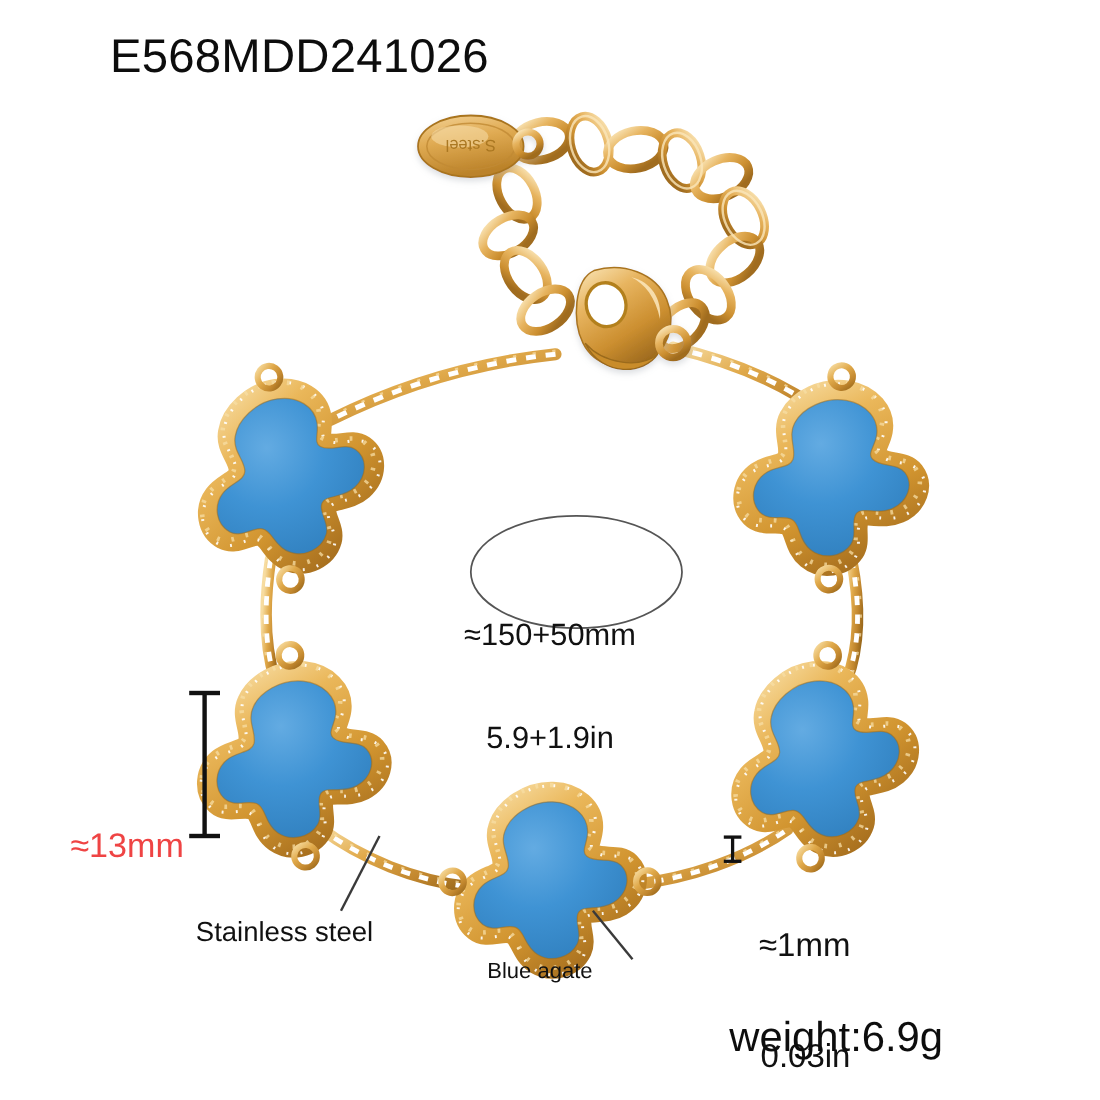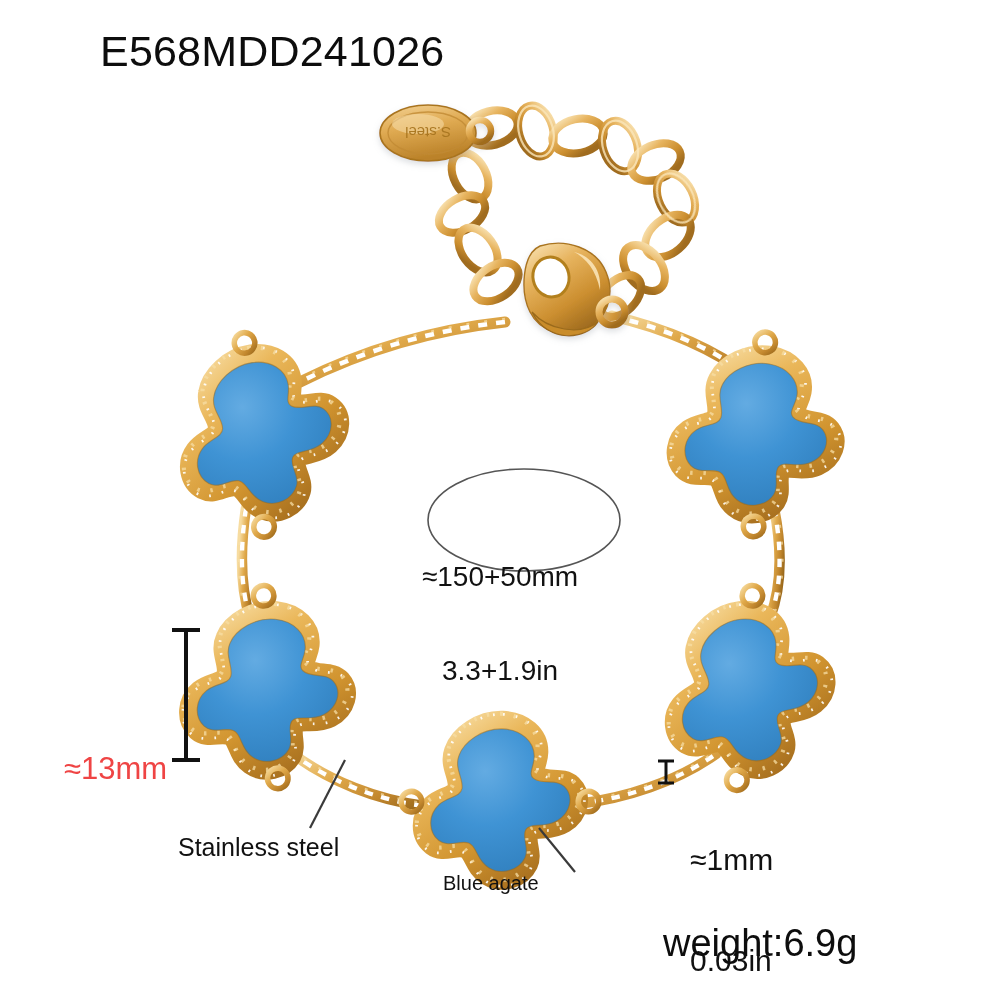--- a/index.html
+++ b/index.html
@@ -7,21 +7,21 @@
     width:1000px;height:1000px;
     background:#ffffff;
     font-family:"Liberation Sans", sans-serif;
     color:#111;
     overflow:hidden;
     position:relative;
   }
   #stage{position:absolute;inset:0;width:1000px;height:1000px;}
   #art{position:absolute;left:0;top:0;width:1000px;height:1000px;}
 
-  .txt{position:absolute;white-space:pre;line-height:1.12;}
+  .txt{position:absolute;white-space:pre;line-height:1.12;text-align:right;}
 
   #sku{
     left:100px;top:27px;
     font-size:43px;letter-spacing:.2px;
     color:#0d0d0d;
   }
   #weight{
     left:663px;top:922px;
     font-size:38px;
     color:#0d0d0d;
@@ -272,21 +272,21 @@
       <line x1="345" y1="760" x2="310" y2="828" stroke="#3a3a3a" stroke-width="2.2"></line>
 
       <line x1="539" y1="828" x2="575" y2="872" stroke="#3a3a3a" stroke-width="2.2"></line>
     </g>
   </svg>
 
   <div class="txt" id="sku">E568MDD241026</div>
 
   <div class="txt" id="dim-center">
     <span class="ln2">≈150+50mm</span>
-    <span class="ln2">3.3+1.9in</span>
+    <span class="ln2">5.9+1.9in</span>
   </div>
 
   <div class="txt" id="dim-left">
     <span class="ln2">≈13mm</span>
   </div>
 
   <div class="txt" id="dim-right">
     <span class="ln2">≈1mm</span>
     <span class="ln2">0.03in</span>
   </div>

